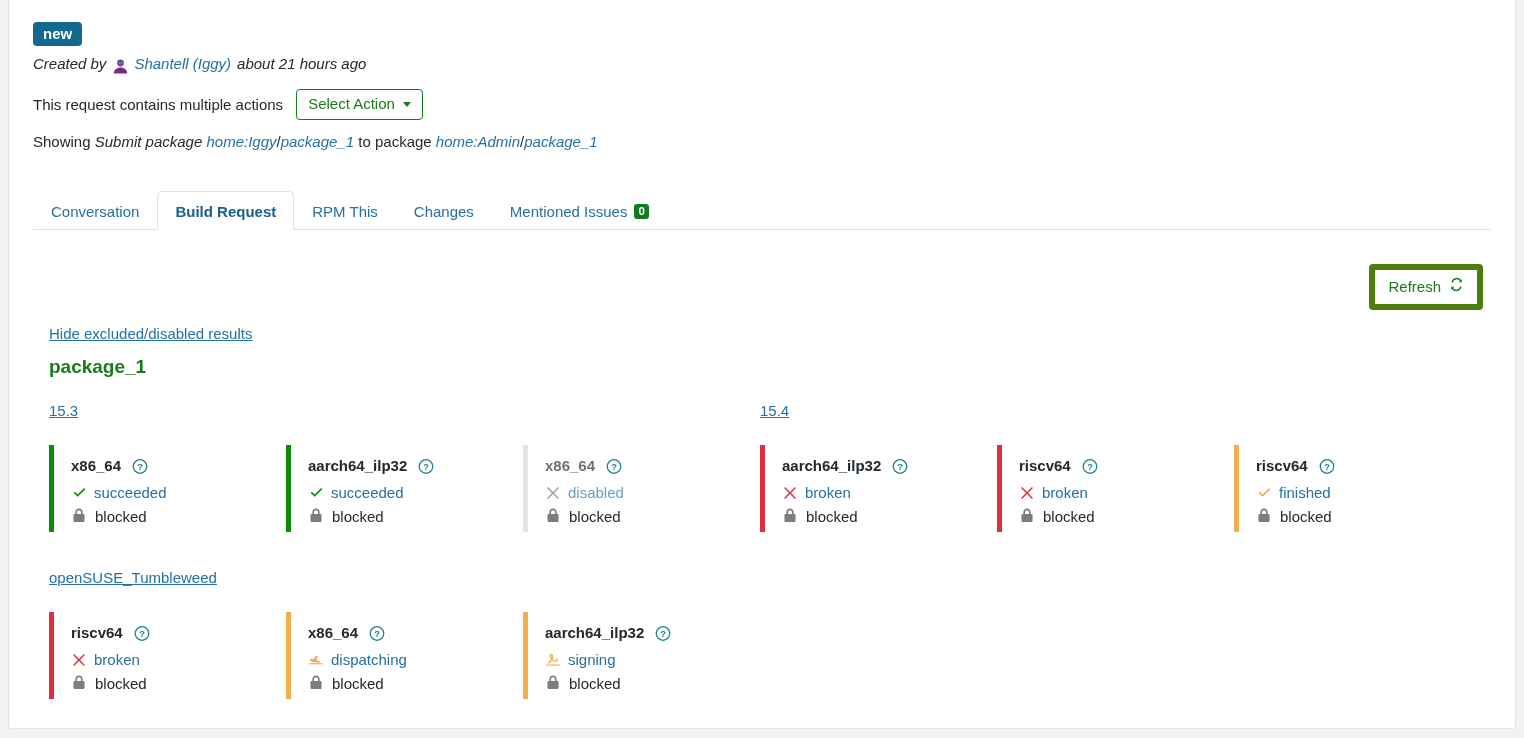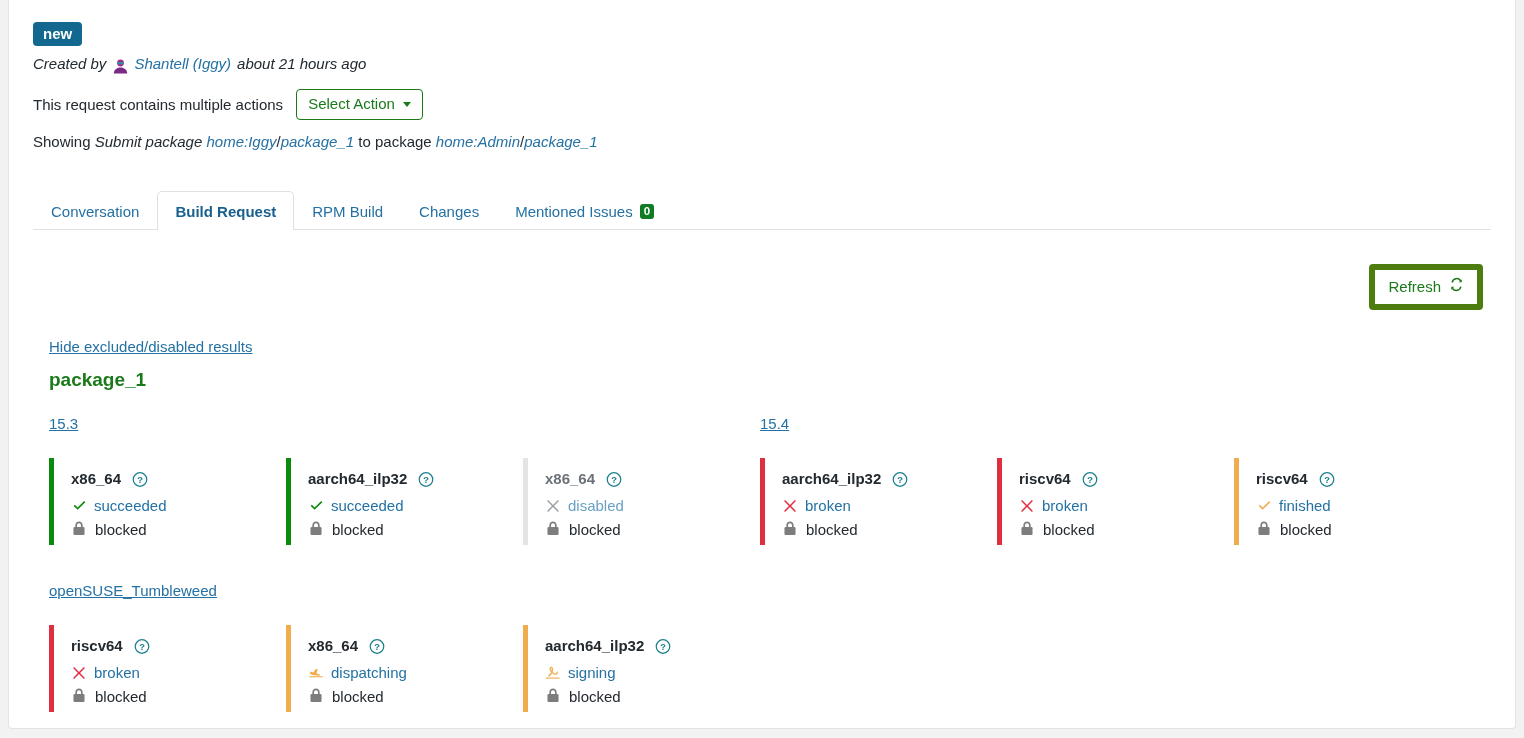--- a/index.html
+++ b/index.html
@@ -176,21 +176,21 @@
     font-size: 15px;
     font-family: "Liberation Sans", sans-serif;
     cursor: pointer;
     display: inline-flex;
     align-items: center;
     gap: 8px;
     line-height: 1.2;
   }
   .hide-link {
     display: inline-block;
-    margin-top: 28px;
+    margin-top: 15px;
     margin-left: 8px;
     color: #2471a3;
     font-size: 15px;
     text-decoration: underline;
     cursor: pointer;
   }
   .pkg-name {
     margin-top: 14px;
     margin-left: 8px;
     font-size: 19px;
@@ -305,21 +305,21 @@
     </div>
 
     <div class="tabs" id="tab-bar">
         <div class="tab">
           <span>Conversation</span>
         </div>
         <div class="tab active">
           <span>Build Request</span>
         </div>
         <div class="tab">
-          <span>RPM Build</span>
+          <span>RPM This</span>
         </div>
         <div class="tab">
           <span>Changes</span>
         </div>
         <div class="tab">
           <span>Mentioned Issues</span>
           <span class="badge-count">0</span>
         </div>
       </div>
 

